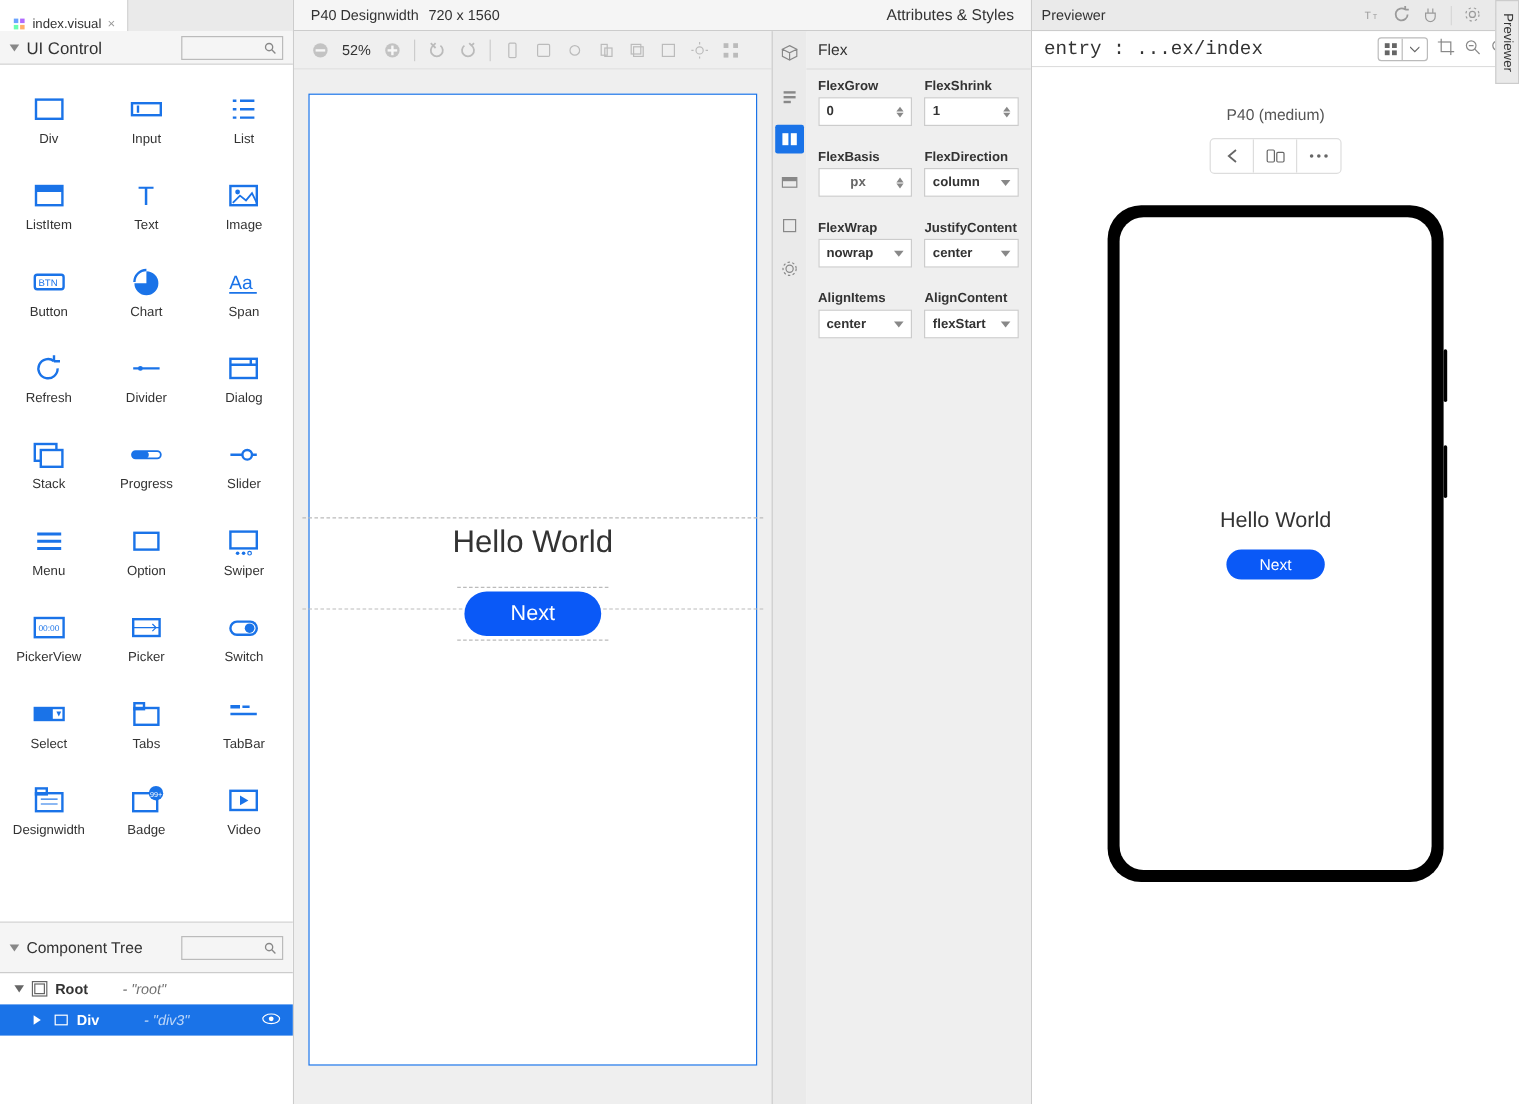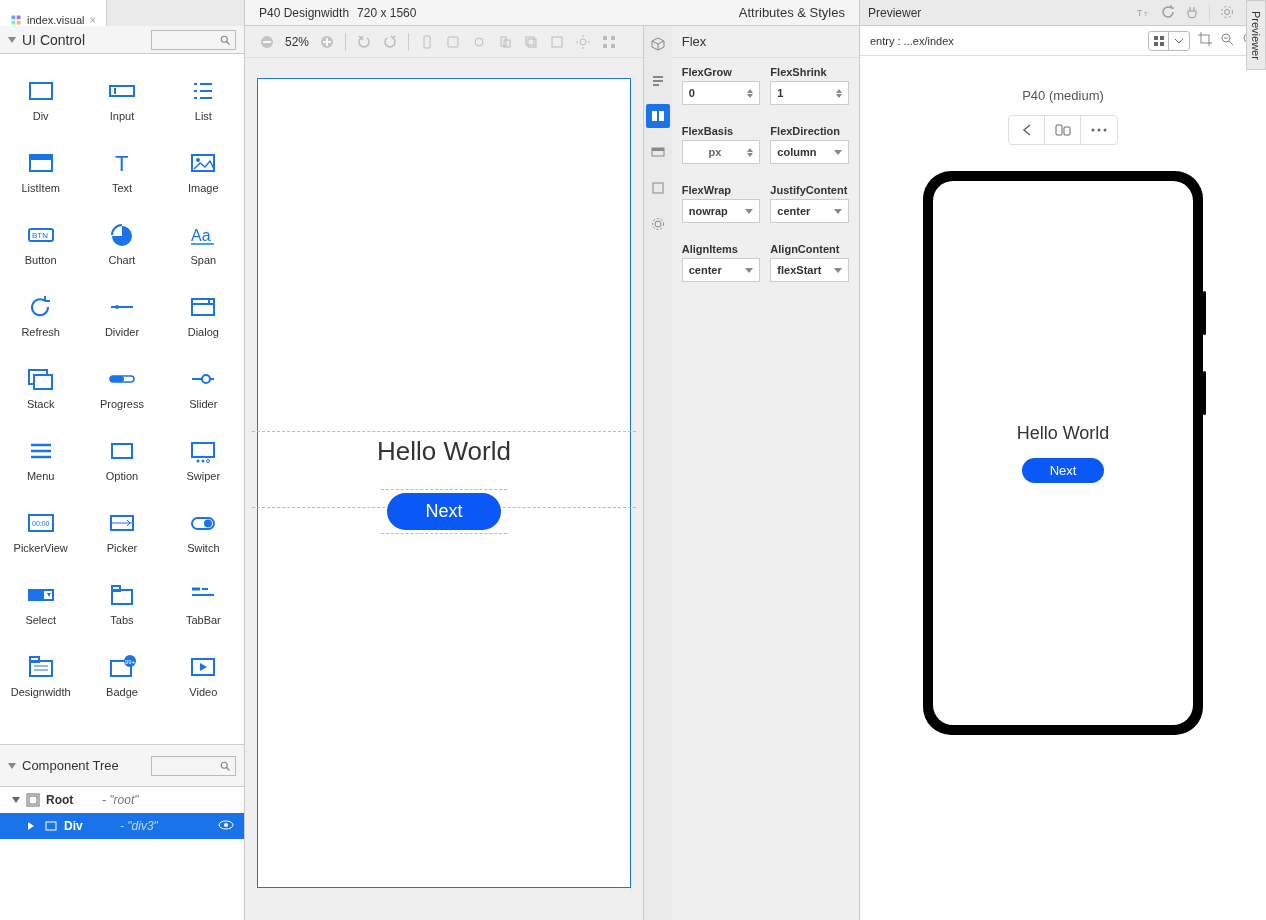--- a/index.html
+++ b/index.html
@@ -18,21 +18,21 @@
 .section-header .title { flex: 1; font-size: 14px; }
 .section-header .search { width: 85px; height: 20px; border: 1px solid #bbb; display: flex; align-items: center; justify-content: flex-end; padding-right: 4px; }
 .section-header .search svg { width: 12px; height: 12px; }
 
 .palette { flex: 1; overflow: auto; background: #fff; }
 .palette-grid { display: grid; grid-template-columns: repeat(3, 1fr); gap: 0; padding: 10px 0; }
 .palette-item { display: flex; flex-direction: column; align-items: center; justify-content: center; height: 72px; cursor: pointer; }
 .palette-item .icon-box { width: 30px; height: 26px; display: flex; align-items: center; justify-content: center; margin-bottom: 6px; }
 .palette-item .label { font-size: 11px; }
 
-.tree-panel { height: 176px; border-top: 1px solid #ccc; background: #fff; display: flex; flex-direction: column; }
+.tree-panel { height: 152px; border-top: 1px solid #ccc; background: #fff; display: flex; flex-direction: column; }
 .tree-header { height: 42px; }
 .tree-header .title { font-size: 13px; line-height: 14px; }
 .tree-body { flex: 1; }
 .tree-row { height: 26px; display: flex; align-items: center; padding-left: 12px; gap: 6px; font-size: 12px; }
 .tree-row.selected { background: #1a73e8; color: #fff; }
 .tree-row .node-type { font-weight: bold; width: 50px; }
 .tree-row .node-id { font-style: italic; opacity: 0.7; }
 .tree-row .eye { margin-left: auto; margin-right: 10px; }
 .tree-arrow { width: 0; height: 0; border-left: 4px solid transparent; border-right: 4px solid transparent; border-top: 6px solid #666; }
 .tree-arrow.right { border-top: 4px solid transparent; border-bottom: 4px solid transparent; border-left: 6px solid #fff; }
@@ -77,21 +77,21 @@
 .prop-input .dropdown-caret { width: 0; height: 0; border-left: 4px solid transparent; border-right: 4px solid transparent; border-top: 5px solid #888; margin-left: auto; }
 .prop-input .unit { margin-left: auto; margin-right: 6px; color: #666; }
 
 
 .right-col { flex: 1; display: flex; flex-direction: column; background: #f2f2f2; }
 .prev-titlebar { height: 26px; display: flex; align-items: center; padding: 0 8px; border-bottom: 1px solid #ccc; background: #eaeaea; }
 .prev-titlebar .title { flex: 1; font-size: 12px; }
 .prev-titlebar .icons { display: flex; gap: 10px; }
 .prev-titlebar .icons span { width: 14px; height: 14px; display: flex; align-items: center; justify-content: center; cursor: pointer; opacity: 0.6; }
 .prev-subbar { height: 30px; display: flex; align-items: center; padding: 0 10px; border-bottom: 1px solid #ddd; background: #fff; }
-.prev-subbar .entry { flex: 1; font-size: 11px; }
+.prev-subbar .entry { flex: 1; font-size: 16px; font-family: Liberation Mono, monospace; }
 .prev-subbar .btns { display: flex; gap: 8px; align-items: center; }
 .prev-subbar .seg { display: flex; border: 1px solid #bbb; border-radius: 3px; overflow: hidden; }
 .prev-subbar .seg span { width: 20px; height: 18px; display: flex; align-items: center; justify-content: center; border-right: 1px solid #bbb; cursor: pointer; }
 .prev-subbar .seg span:last-child { border-right: none; }
 
 .prev-body { flex: 1; display: flex; flex-direction: column; align-items: center; padding-top: 32px; background: #fff; }
 .prev-device-label { font-size: 13px; color: #555; margin-bottom: 12px; }
 .prev-controls { display: flex; gap: 0; margin-bottom: 26px; border: 1px solid #ddd; border-radius: 4px; overflow: hidden; }
 .prev-controls span { width: 36px; height: 28px; display: flex; align-items: center; justify-content: center; border-right: 1px solid #ddd; cursor: pointer; }
 .prev-controls span:last-child { border-right: none; }

